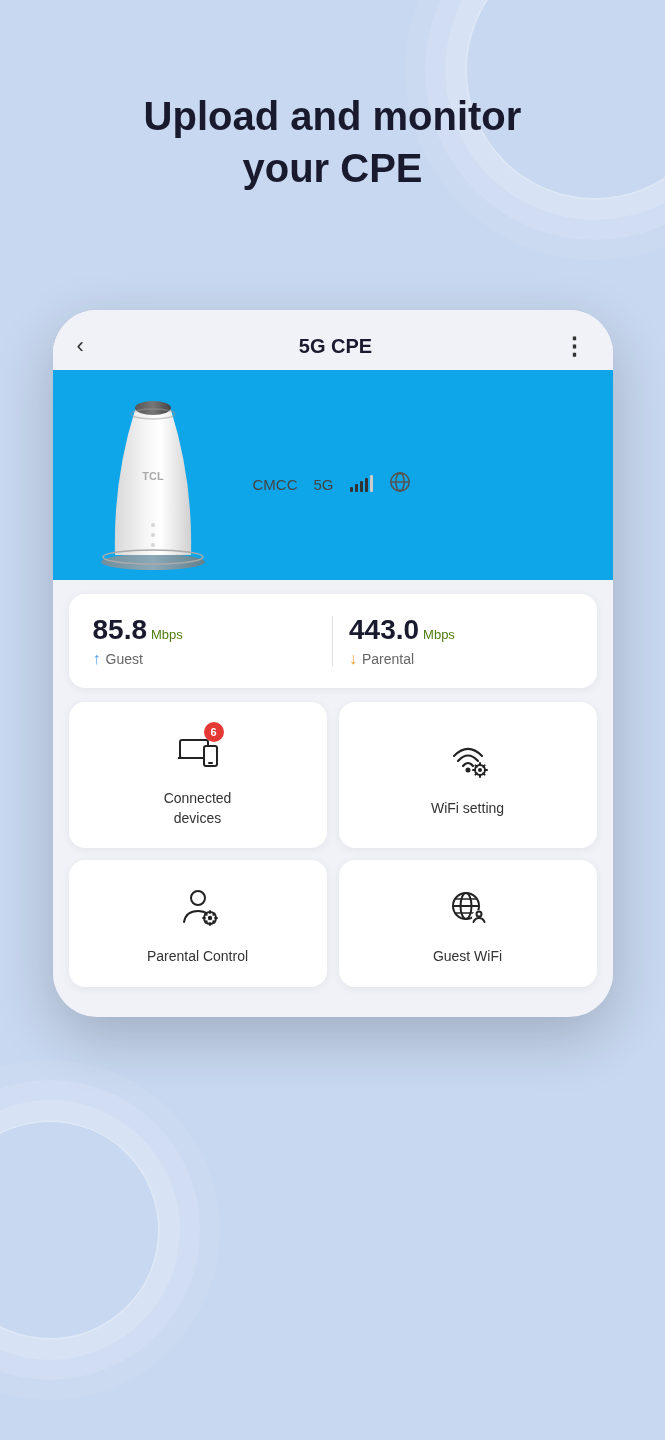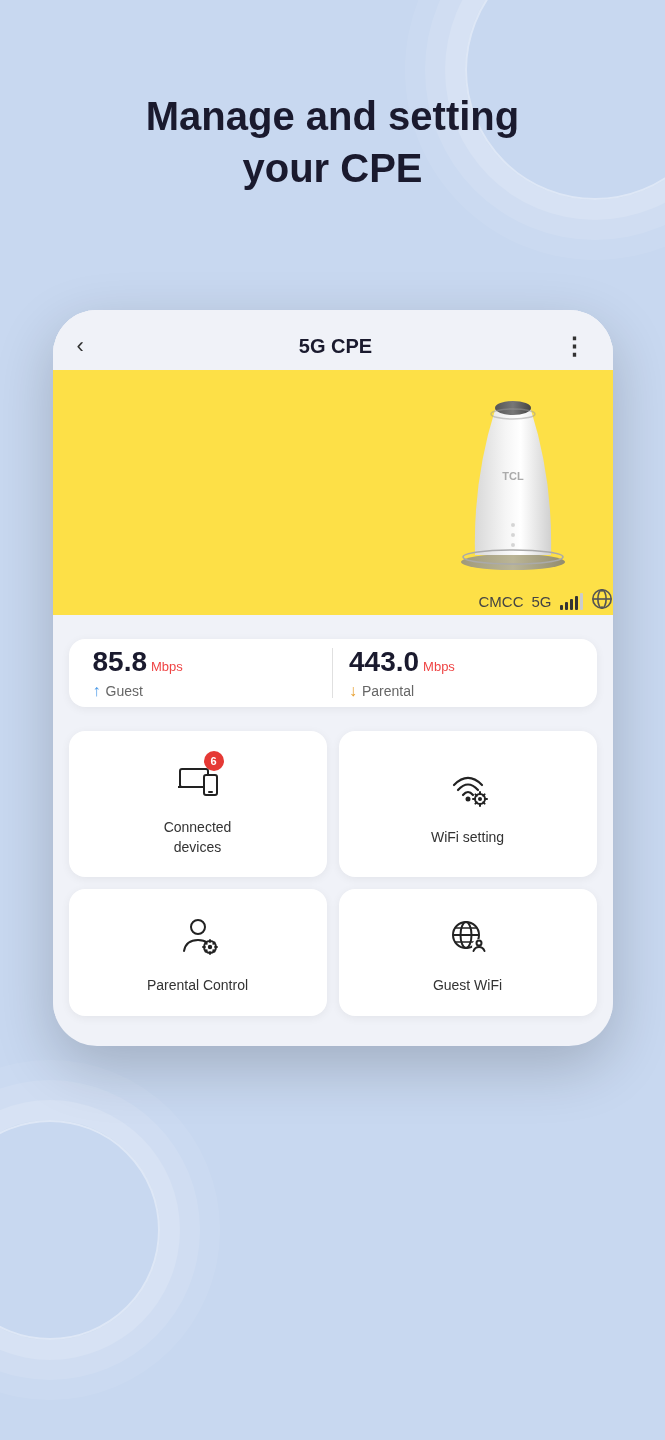--- a/index.html
+++ b/index.html
@@ -91,43 +91,43 @@
     .more-dots {
       font-size: 24px;
       color: #333;
       cursor: pointer;
       letter-spacing: 2px;
       font-weight: bold;
     }
 
     
     .device-area {
-      background: #fde047;
-      display: flex;
-      flex-direction: column;
-      align-items: flex-end;
+      background: #0ea5e9;
+      display: flex;
+      flex-direction: row;
+      align-items: center;
       padding: 10px 0 0;
     }
 
     .device-image {
       width: 200px;
       height: 200px;
       position: relative;
     }
 
     
     .cpe-svg {
       width: 200px;
       height: 200px;
     }
 
     .signal-bar {
       display: flex;
       align-items: center;
-      gap: 8px;
+      gap: 16px;
       margin-top: 8px;
       font-size: 15px;
       color: #444;
     }
 
     .signal-bars-icon {
       display: inline-flex;
       align-items: flex-end;
       gap: 2px;
       height: 16px;
@@ -139,26 +139,26 @@
       width: 3px;
     }
 
     .globe-icon {
       font-size: 20px;
       color: #555;
     }
 
     
     .speed-panel {
-      margin: 24px 16px;
+      margin: 14px 16px;
       background: white;
       border-radius: 16px;
       display: flex;
       align-items: center;
-      padding: 7px 24px;
+      padding: 20px 24px;
       box-shadow: 0 2px 10px rgba(0,0,0,0.06);
     }
 
     .speed-item {
       flex: 1;
       display: flex;
       flex-direction: column;
     }
 
     .speed-value {
@@ -166,21 +166,21 @@
       font-weight: 700;
       color: #1a1a2e;
       display: flex;
       align-items: baseline;
       gap: 4px;
     }
 
     .speed-unit {
       font-size: 13px;
       font-weight: 400;
-      color: #ef4444;
+      color: #4d7c0f;
     }
 
     .speed-label {
       display: flex;
       align-items: center;
       gap: 5px;
       font-size: 14px;
       color: #666;
       margin-top: 4px;
     }
@@ -252,21 +252,21 @@
       justify-content: center;
     }
   </style>
 </head>
 <body>
 
 <div class="bg-decoration bg-circle-top-right"></div>
 <div class="bg-decoration bg-circle-bottom-left"></div>
 
 <div class="hero-title">
-  <span>Manage and setting</span><br>
+  <span>Upload and monitor</span><br>
   <span>your CPE</span>
 </div>
 
 <div class="phone-container">
   <div class="phone-inner">
 
     <div class="header-bar">
       <span class="back-btn">‹</span>
       <span class="header-title">5G CPE</span>
       <span class="more-dots">⋮</span>

